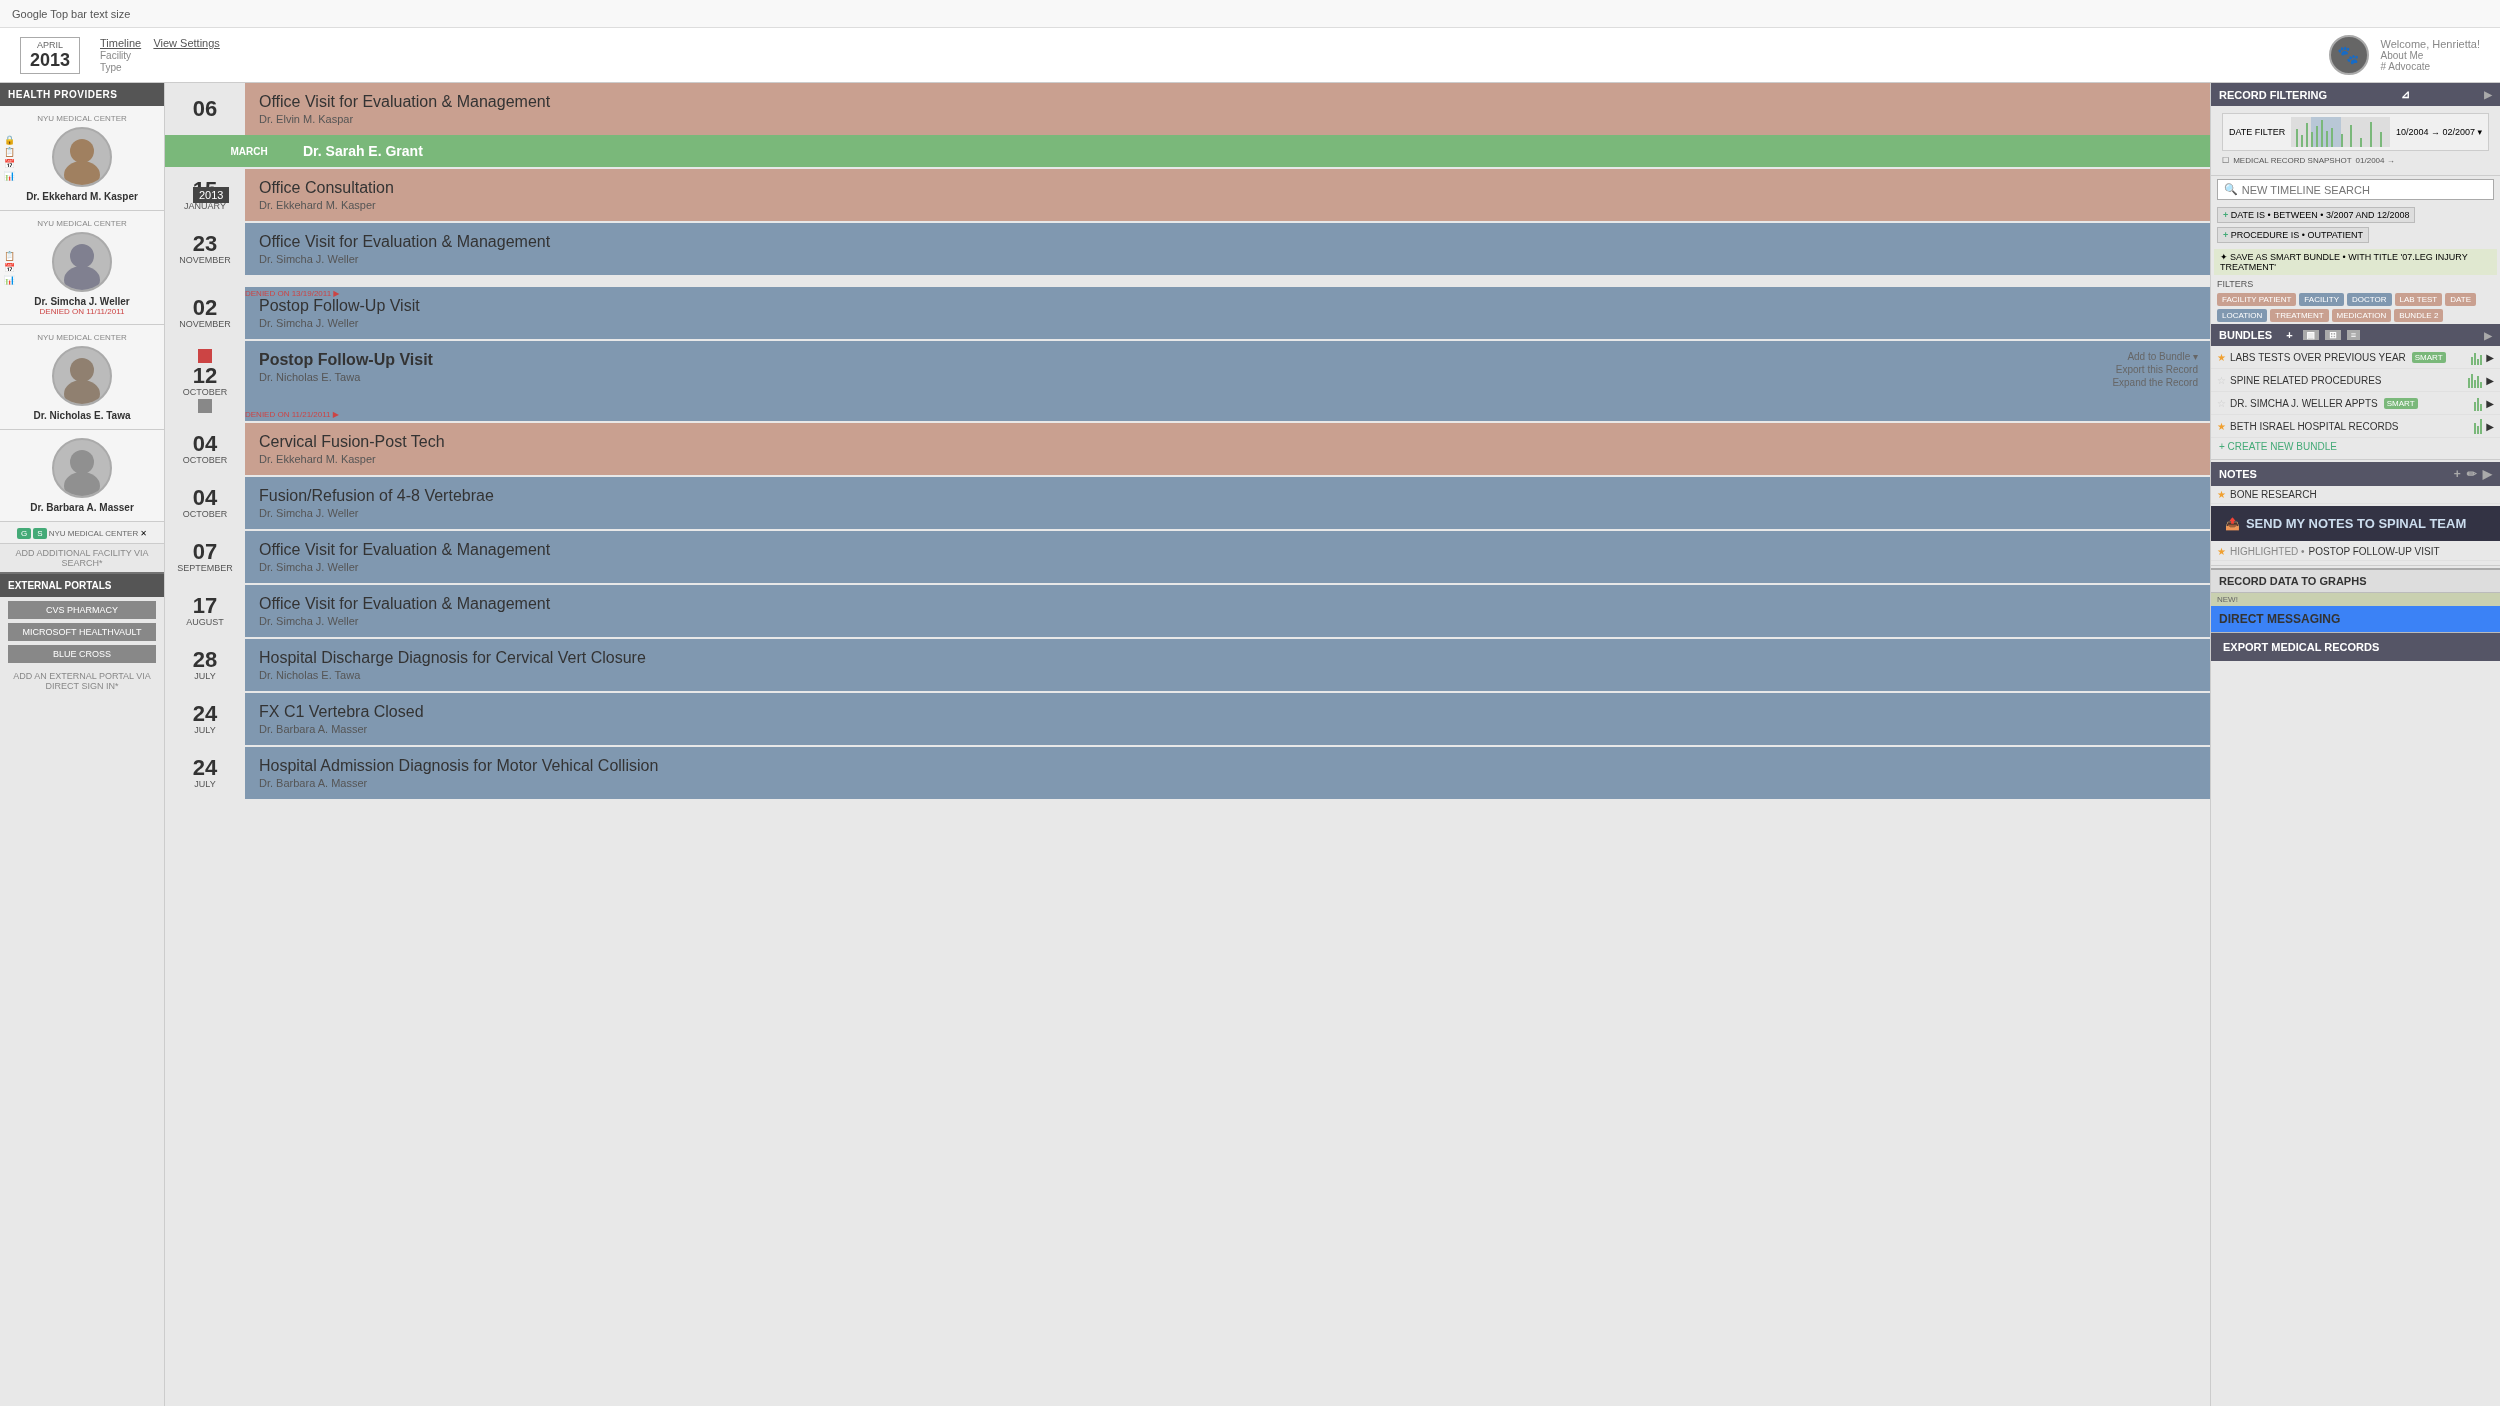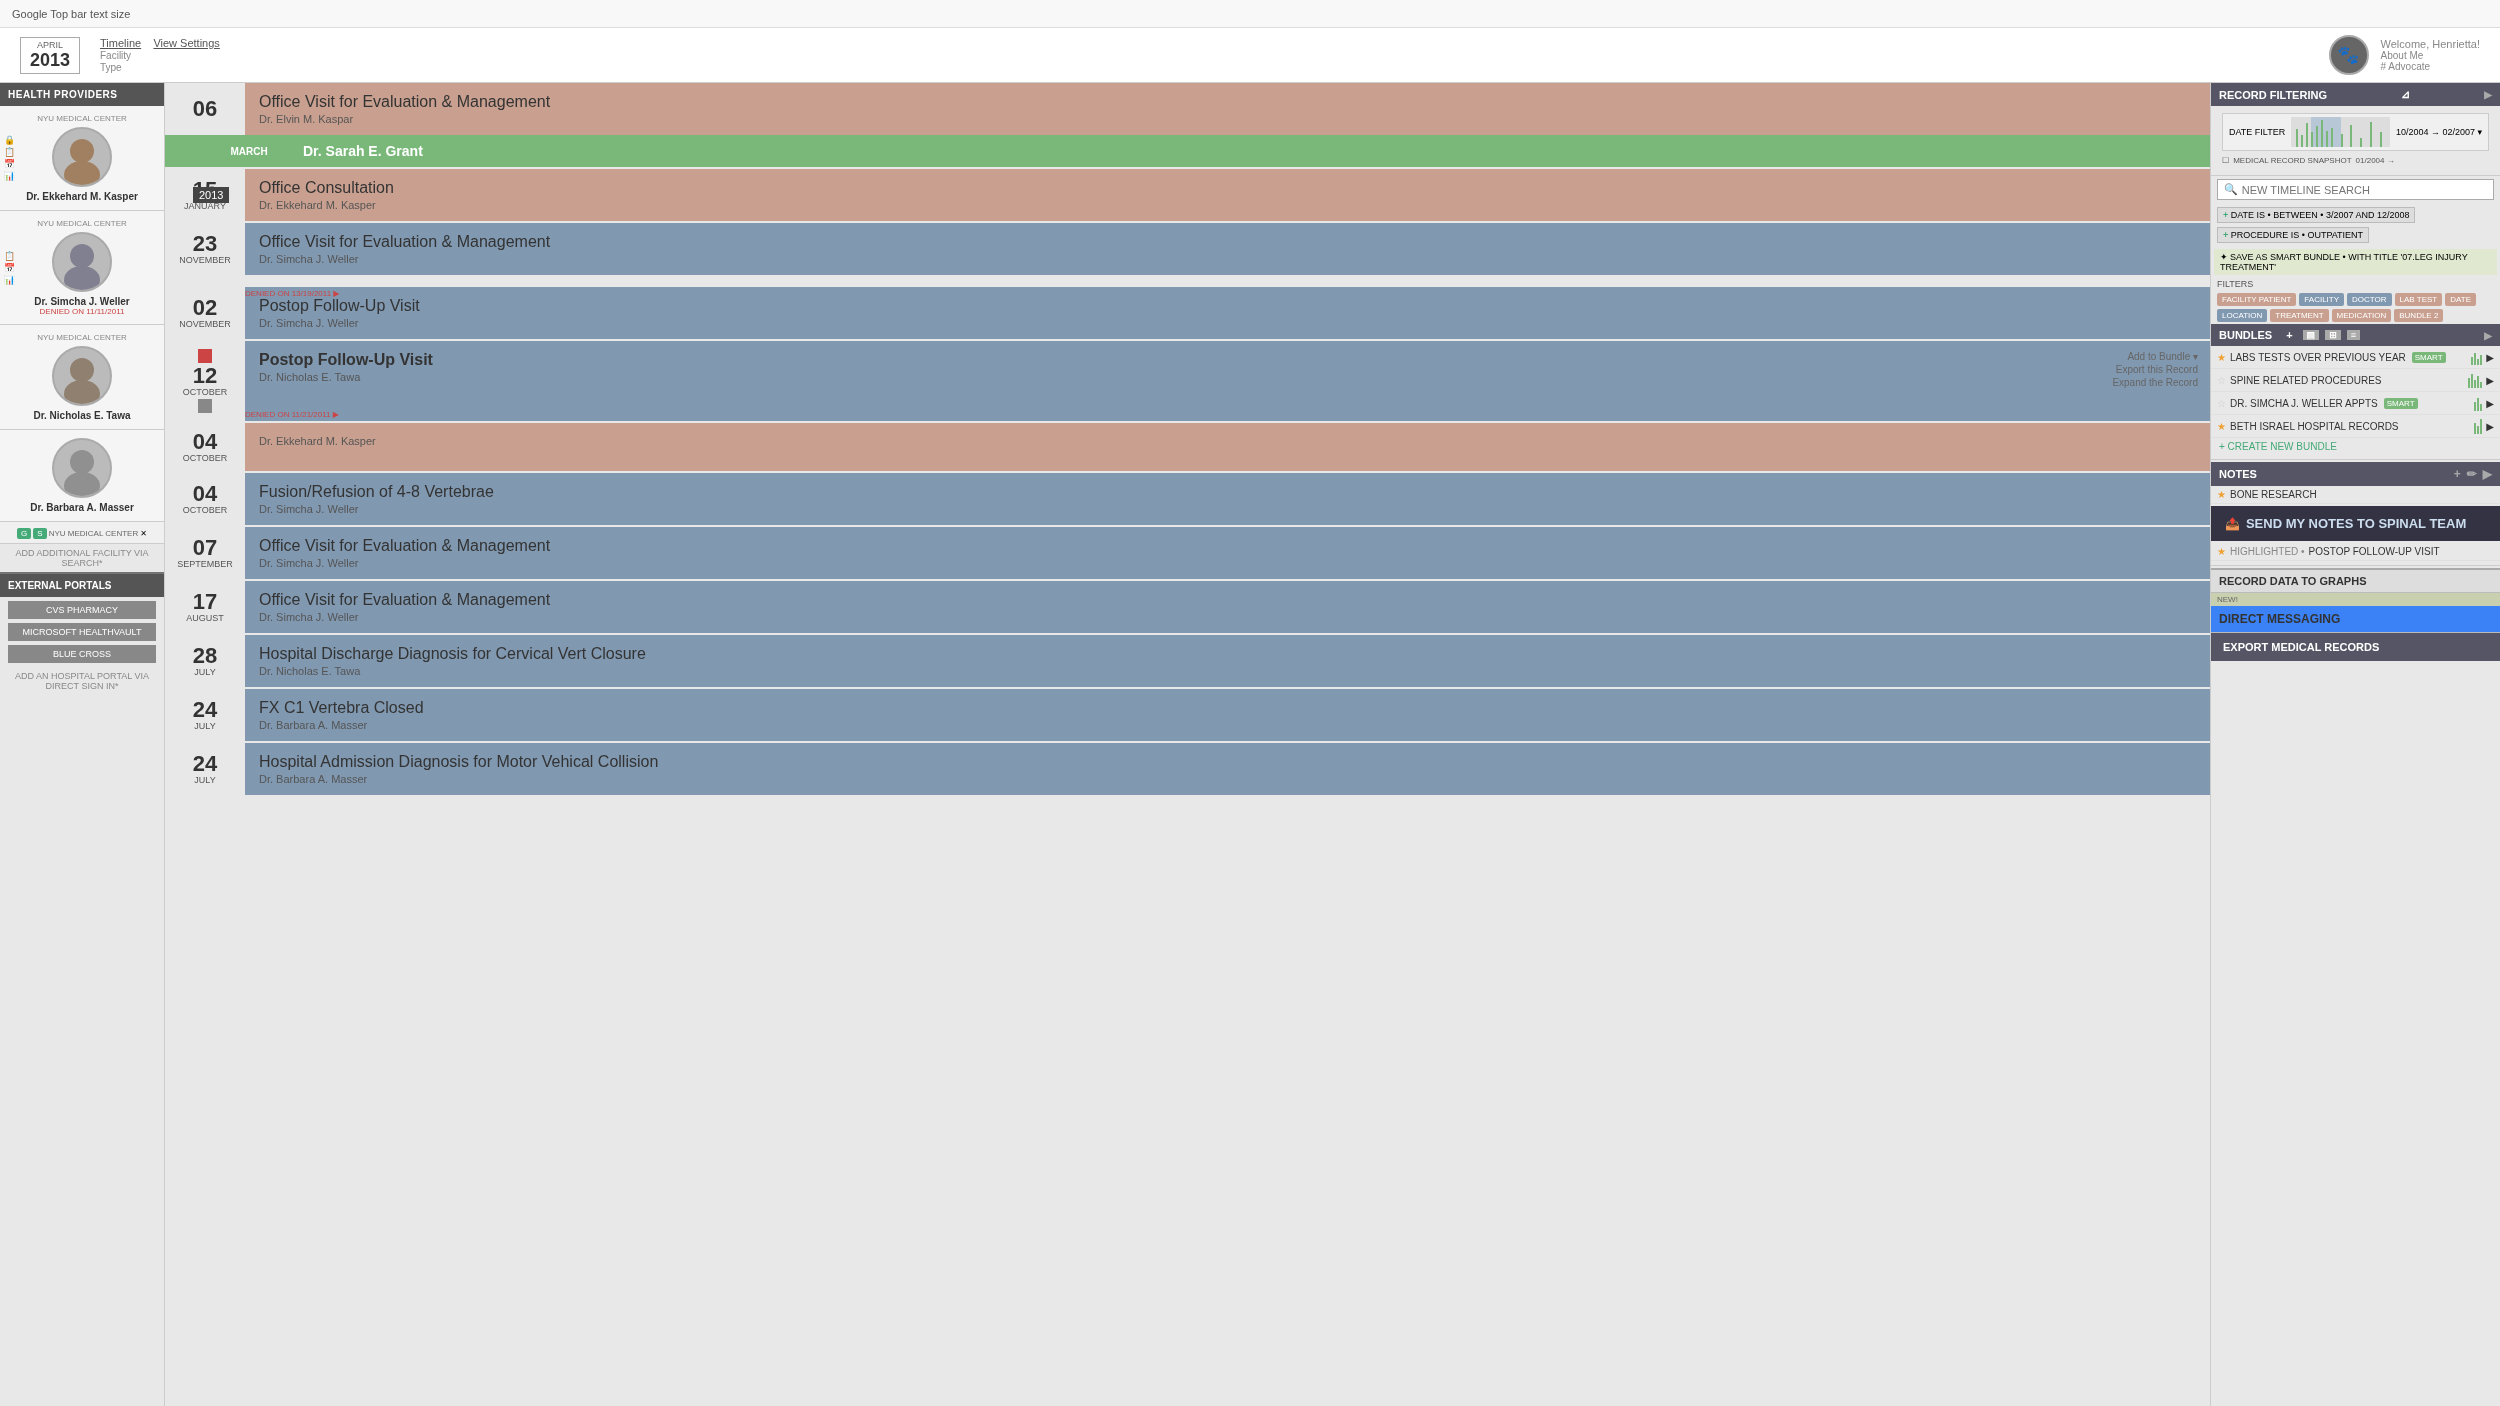--- a/index.html
+++ b/index.html
@@ -326,21 +326,21 @@
         <span style="font-size:8px;">✕</span>
       </div>
     </div>
 
     <div class="add-facility">ADD ADDITIONAL FACILITY VIA SEARCH*</div>
 
     <div class="external-portals-title">EXTERNAL PORTALS</div>
     <button class="portal-btn">CVS PHARMACY</button>
     <button class="portal-btn">MICROSOFT HEALTHVAULT</button>
     <button class="portal-btn">BLUE CROSS</button>
-    <div class="add-portal">ADD AN HOSPITAL PORTAL VIA DIRECT SIGN IN*</div>
+    <div class="add-portal">ADD AN EXTERNAL PORTAL VIA DIRECT SIGN IN*</div>
   </div>
 
   <div class="timeline-area">
     <div class="timeline-scroll">
 
       <div class="timeline-entry" style="margin-bottom:0;">
         <div class="timeline-date-col">
           <div class="date-num">06</div>
           <div class="date-month"></div>
         </div>
@@ -414,20 +414,21 @@
           </div>
         </div>
       </div>
 
       <div class="timeline-entry">
         <div class="timeline-date-col">
           <div class="date-num">04</div>
           <div class="date-month">OCTOBER</div>
         </div>
         <div class="timeline-card card-salmon">
+          <div class="card-title">Cervical Fusion-Post Tech</div>
           <div class="card-doctor">Dr. Ekkehard M. Kasper</div>
         </div>
       </div>
 
       <div class="timeline-entry">
         <div class="timeline-date-col">
           <div class="date-num">04</div>
           <div class="date-month">OCTOBER</div>
         </div>
         <div class="timeline-card card-blue">

